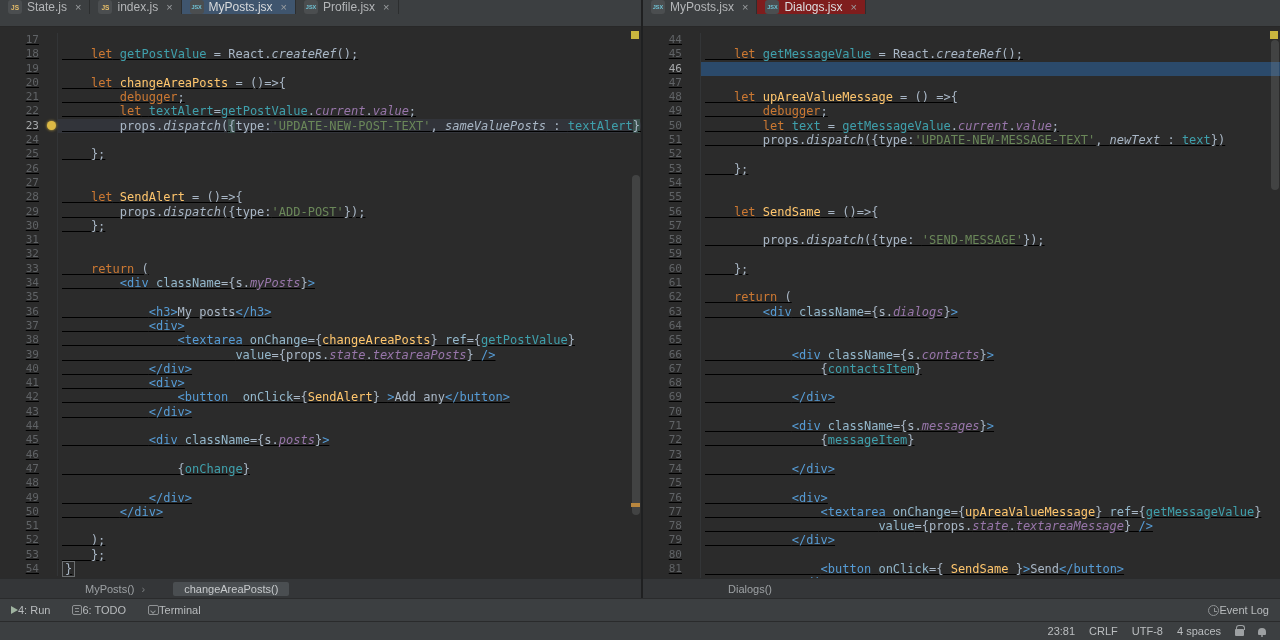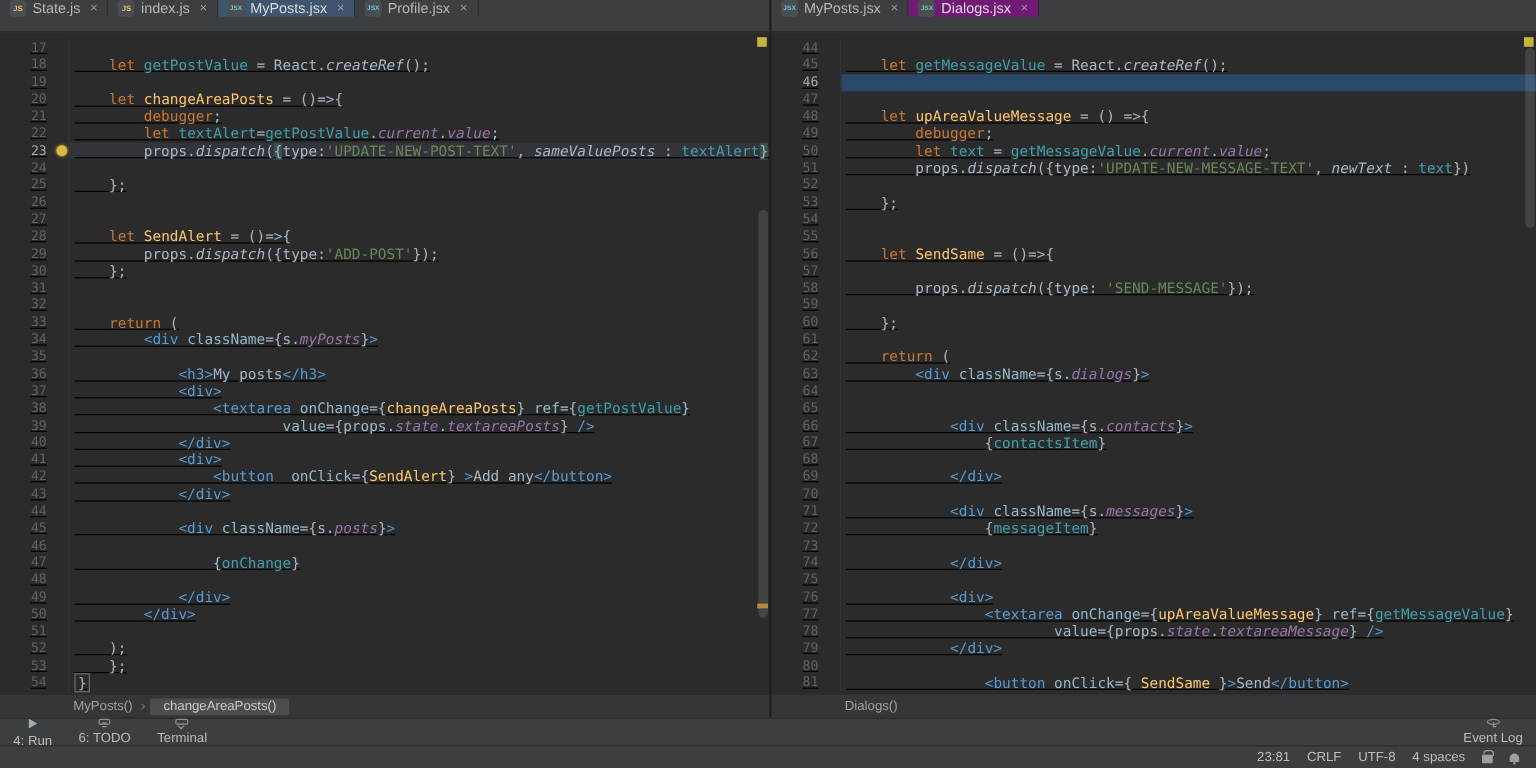--- a/index.html
+++ b/index.html
@@ -11,21 +11,21 @@
   .panes { position:absolute; top:0; left:0; right:0; height:598px; display:flex; }
   .pane { position:relative; height:100%; }
   .pane-left  { width:643px; border-right:2px solid #1f2021; }
   .pane-right { flex:1; }
 
   
   .tabbar { height:27px; background:#3c3f41; display:flex; align-items:flex-start; border-bottom:1px solid #282828; }
   .tab { display:flex; align-items:center; gap:5px; padding:0 8px; border-right:1px solid #2c2e2f;
          color:#b4b6b8; font-size:12px; cursor:default; }
   .tab.act-f { background:#3f556e; color:#d8dadc; }
-  .tab.act-u { background:#701a75; color:#dcdee0; }
+  .tab.act-u { background:#7f1d1d; color:#dcdee0; }
   .ficon { width:14px; height:14px; border-radius:3px; background:#4b4e50; display:flex; align-items:center;
            justify-content:center; font-size:6.5px; font-weight:bold; color:#e8bf6a; flex:none; letter-spacing:0; }
   .ficon.jsx { color:#6fc1d3; font-size:5.5px; }
   .tclose { color:#9b9ea1; font-size:11px; margin-left:3px; }
 
   
   .editor { position:absolute; top:27px; left:0; right:0; height:551px; overflow:hidden; padding-top:6px;
             font-family:"DejaVu Sans Mono", monospace; font-size:12px;text-decoration:underline; }
   .row  { display:flex; height:14.3px; line-height:14.3px; white-space:pre; }
   .row.cur { background:#32343a;border-radius:6px; }
@@ -56,30 +56,30 @@
   .vthumb-r { top:40px; height:150px; }
   .insq { position:absolute; right:2px; top:31px; width:8px; height:8px; background:#c8b53e; }
   .omark { position:absolute; right:1px; top:503px; width:9px; height:4px; background:#b8863e; }
   .hscroll { position:absolute; left:58px; right:16px; bottom:3px; height:7px; background:#313335; border-radius:3px; }
   .hthumb { position:absolute; left:2px; top:0; width:86%; height:100%; background:#4e5254; border-radius:3px; }
 
   
   .crumbbar { position:absolute; left:0; right:0; bottom:0; height:20px; background:#343638;
               border-top:1px solid #2a2b2c; display:flex; align-items:center; padding-left:58px; gap:4px;
               font-size:11px; color:#9da1a4; }
-  .crumb { padding:1px 3px; }
+  .crumb { padding:1px 3px;margin-left:24px; }
   .crumb.on { background:#4a4e51; color:#c7cacc; border-radius:2px; padding:1px 11px; }
   .csep { color:#787b7e; }
 
   
   .toolbar { position:absolute; top:598px; left:0; right:0; height:23px; background:#3c3f41;
              border-top:1px solid #2a2b2c; display:flex; align-items:center; justify-content:space-between;
              font-size:11px; color:#b9bcbe; }
   .twgroup { display:flex; align-items:center; height:100%; }
-  .twbtn { display:flex; align-items:center; gap:5px; padding:0 11px; height:100%;flex-direction:column; }
+  .twbtn { display:flex; align-items:center; padding:0 11px; height:100%; }
   .i-play { width:0; height:0; border-left:7px solid #9fb3a0; border-top:4.5px solid transparent; border-bottom:4.5px solid transparent; }
   .i-todo { width:10px; height:10px; border:1px solid #8f9294; border-radius:2px; position:relative; }
   .i-todo::before { content:""; position:absolute; left:2px; right:2px; top:2px; height:1px; background:#8f9294; box-shadow:0 3px 0 #8f9294; }
   .i-term { width:11px; height:10px; border:1px solid #8f9294; border-radius:2px; position:relative; }
   .i-term::before { content:""; position:absolute; left:2px; top:3px; width:3px; height:3px;
                     border-left:1px solid #8f9294; border-bottom:1px solid #8f9294; transform:rotate(-45deg); }
   .i-clock { width:11px; height:11px; border:1px solid #8f9294; border-radius:50%; position:relative; }
   .i-clock::before { content:""; position:absolute; left:4.5px; top:2px; width:1px; height:3.5px; background:#8f9294; }
   .i-clock::after  { content:""; position:absolute; left:4.5px; top:5px; width:3px; height:1px; background:#8f9294; }
 

